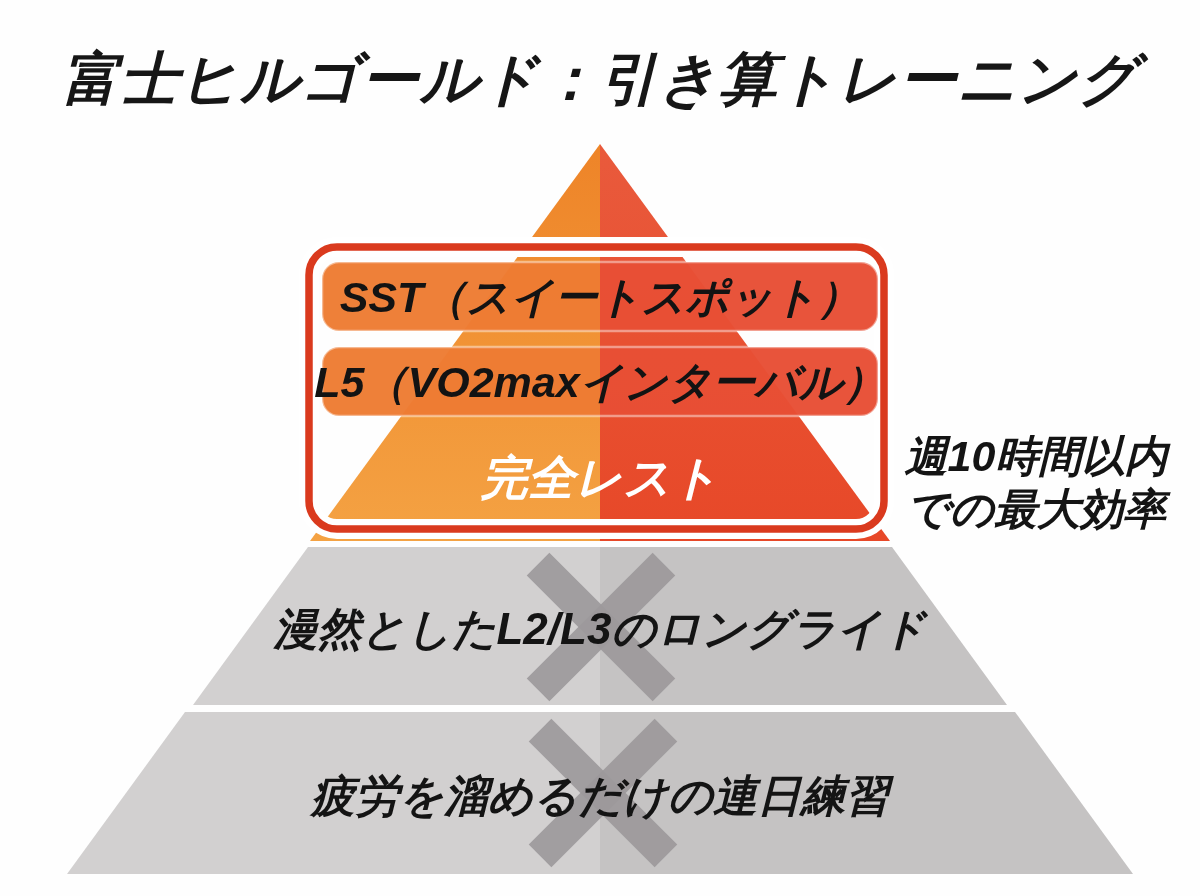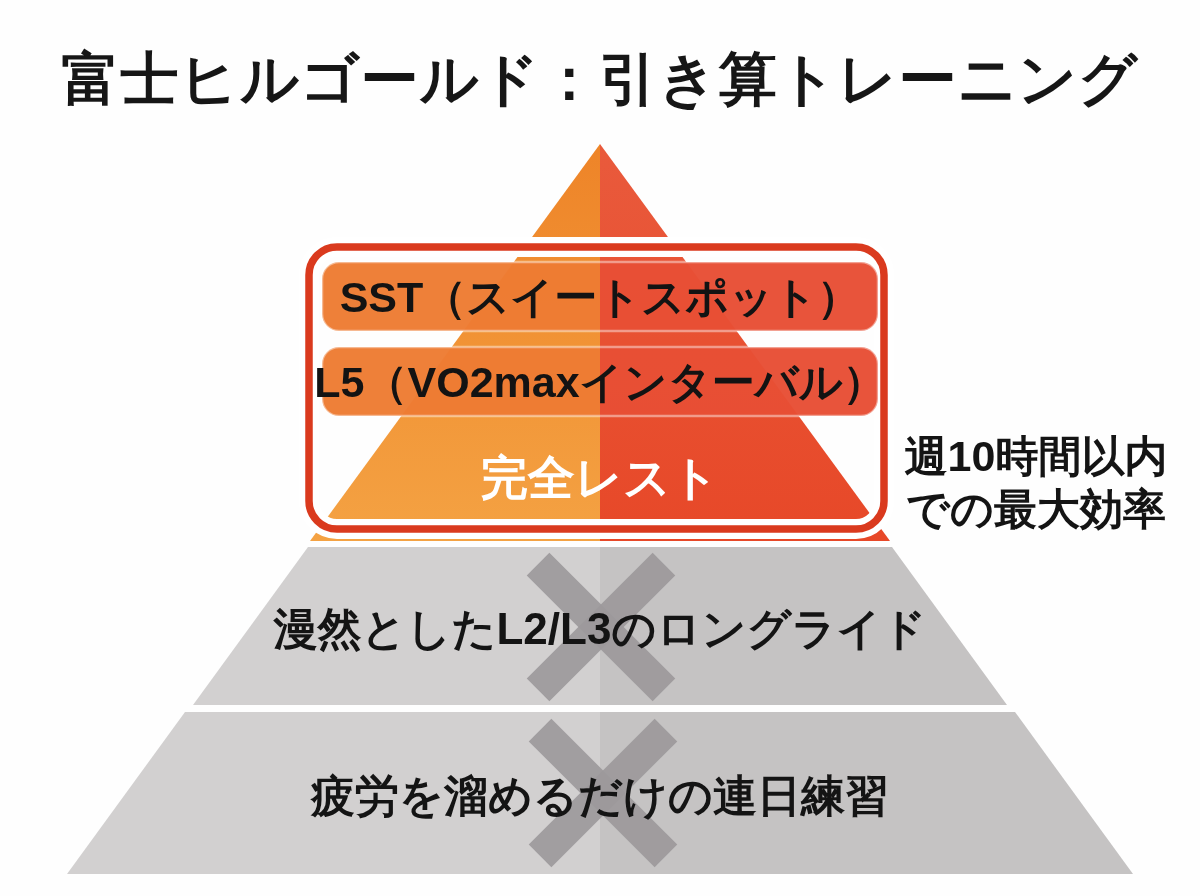--- a/index.html
+++ b/index.html
@@ -7,20 +7,21 @@
     padding: 0;
     background: #ffffff;
   }
   .stage {
     position: relative;
     width: 1200px;
     height: 896px;
     background: #fefefe;
     overflow: hidden;
     font-family: "Liberation Sans", sans-serif;
+    font-style: italic;
   }
   svg { display: block; }
   text {
     font-family: "Liberation Sans", "DejaVu Sans", sans-serif;
     font-weight: 700;
   }
   .title-text {
     font-size: 58px;
     fill: #161616;
     letter-spacing: 1px;

